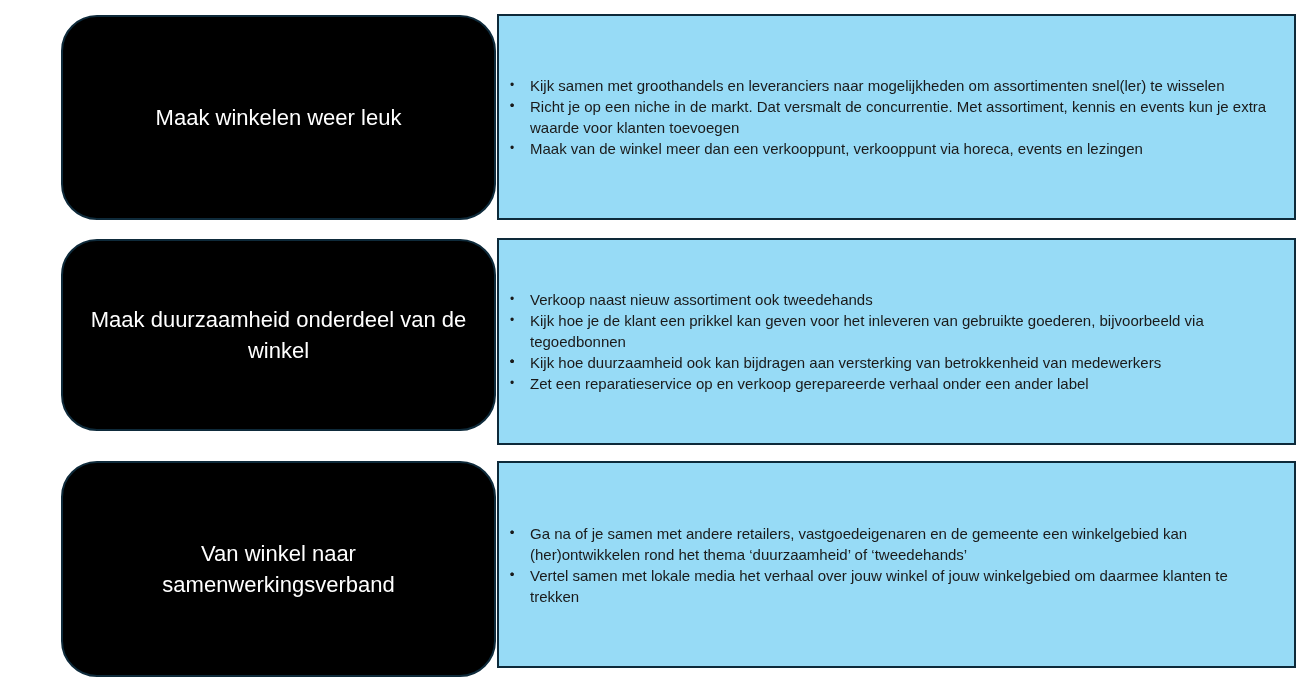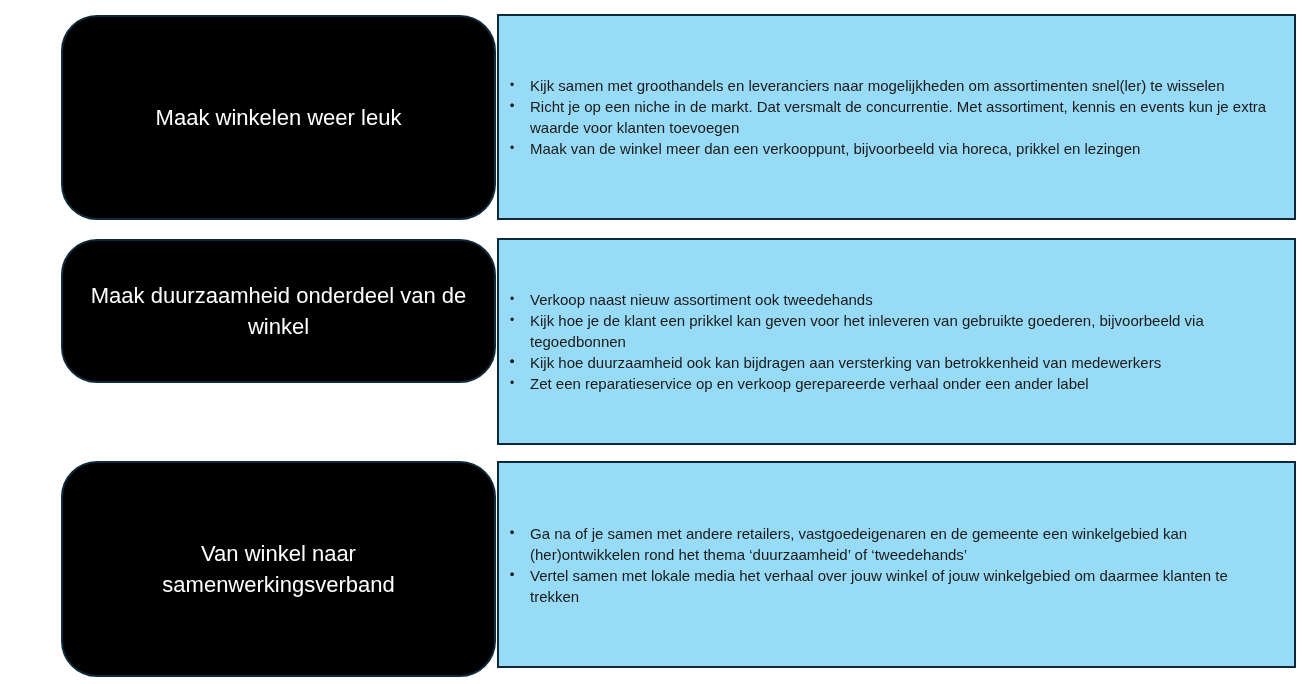--- a/index.html
+++ b/index.html
@@ -27,25 +27,25 @@
 <body>
 
 <div class="theme" style="top:15px;height:205px;">
   <span>Maak winkelen weer leuk</span>
 </div>
 <div class="actions" style="top:14px;height:206px;">
   <ul>
     <li><span class="bullet">•</span><span>Kijk samen met groothandels en leveranciers naar mogelijkheden om assortimenten snel(ler) te wisselen</span></li>
     <li><span class="bullet">•</span></li>
     <li><span class="bullet">•</span><span>Richt je op een niche in de markt. Dat versmalt de concurrentie. Met assortiment, kennis en events kun je extra waarde voor klanten toevoegen</span></li>
-    <li><span class="bullet">•</span><span>Maak van de winkel meer dan een verkooppunt, bijvoorbeeld via horeca, prikkel en lezingen</span></li>
+    <li><span class="bullet">•</span><span>Maak van de winkel meer dan een verkooppunt, verkooppunt via horeca, events en lezingen</span></li>
   </ul>
 </div>
 
-<div class="theme" style="top:239px;height:144px;">
+<div class="theme" style="top:239px;height:192px;">
   <span>Maak duurzaamheid onderdeel van de winkel</span>
 </div>
 <div class="actions" style="top:238px;height:207px;">
   <ul>
     <li><span class="bullet">•</span><span>Verkoop naast nieuw assortiment ook tweedehands</span></li>
     <li><span class="bullet">•</span><span>Kijk hoe je de klant een prikkel kan geven voor het inleveren van gebruikte goederen, bijvoorbeeld via tegoedbonnen</span></li>
     <li><span class="bullet">•</span></li>
     <li><span class="bullet">•</span></li>
     <li><span class="bullet">•</span><span>Kijk hoe duurzaamheid ook kan bijdragen aan versterking van betrokkenheid van medewerkers</span></li>
     <li><span class="bullet">•</span><span>Zet een reparatieservice op en verkoop gerepareerde verhaal onder een ander label</span></li>

